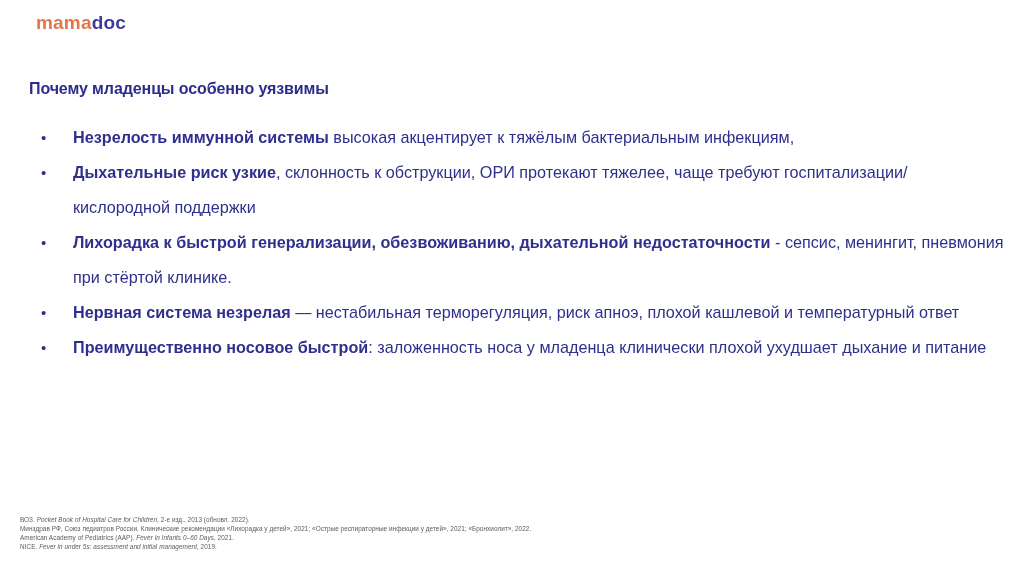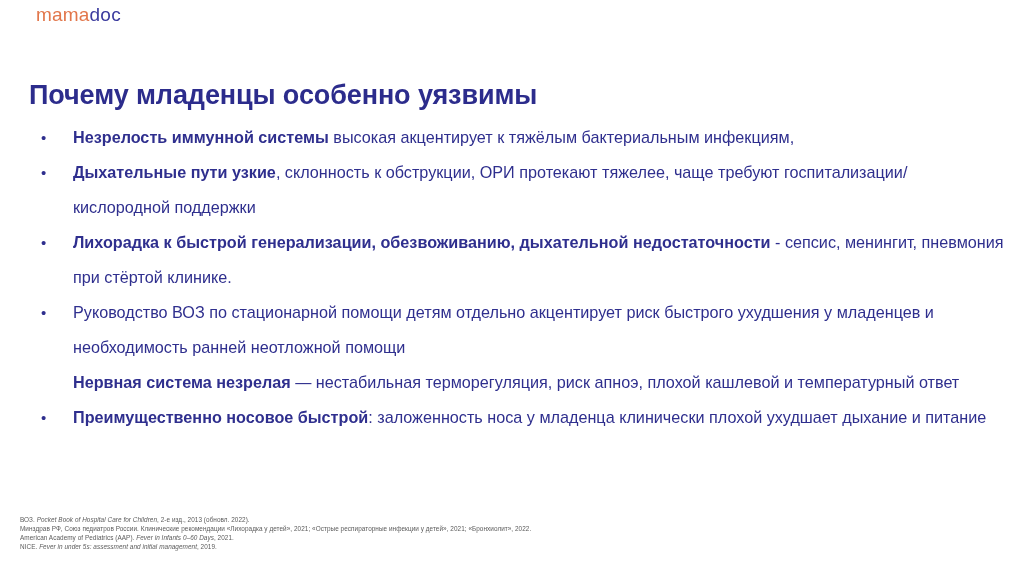--- a/index.html
+++ b/index.html
@@ -12,35 +12,35 @@
     background: #ffffff;
     font-family: "Liberation Sans", sans-serif;
     overflow: hidden;
     position: relative;
   }
 
   
   .logo {
     position: absolute;
     left: 36px;
-    top: 4px;
+    top: 12px;
     font-size: 19px;
     letter-spacing: 0.2px;
-    font-weight: 400;
+    font-weight: 700;
     white-space: nowrap;
   }
   .logo .part-mama { color: #E2764A; }
   .logo .part-doc  { color: #3B3B9E; }
 
   
   .slide-title {
     position: absolute;
     left: 29px;
     top: 80px;
-    font-size: 27px;
+    font-size: 16px;
     font-weight: bold;
     color: #2C2C8C;
     letter-spacing: -0.1px;
     white-space: nowrap;
   }
 
   
   .content {
     position: absolute;
     left: 29px;
@@ -93,31 +93,31 @@
 
 <div class="content">
 
   <div class="bullet-row">
     <span class="dot">•</span>
     <span class="b">Незрелость иммунной системы</span><span class="t">  высокая акцентирует к тяжёлым бактериальным инфекциям,</span>
   </div>
 
   <div class="bullet-row">
     <span class="dot">•</span>
-    <span class="b">Дыхательные пути узкие</span><span class="t">, склонность к обструкции, ОРИ протекают тяжелее, чаще требуют госпитализации/кислородной поддержки</span>
+    <span class="b">Дыхательные риск узкие</span><span class="t">, склонность к обструкции, ОРИ протекают тяжелее, чаще требуют госпитализации/кислородной поддержки</span>
   </div>
 
   <div class="bullet-row">
     <span class="dot">•</span>
     <span class="b">Лихорадка к быстрой генерализации, обезвоживанию, дыхательной недостаточности</span><span class="t"> - сепсис, менингит, пневмония при стёртой клинике.</span>
   </div>
 
   <div class="bullet-row">
     <span class="dot">•</span>
-    <span class="b"></span><span class="t">Руководство ВОЗ по стационарной помощи детям отдельно акцентирует риск быстрого ухудшения у младенцев и необходимость ранней неотложной помощи</span>
+    <span class="b"></span>
   </div>
 
   <div class="bullet-row no-dot">
     
     <span class="b">Нервная система незрелая</span><span class="t"> — нестабильная терморегуляция, риск апноэ, плохой кашлевой и температурный ответ</span>
   </div>
 
   <div class="bullet-row">
     <span class="dot">•</span>
     <span class="b">Преимущественно носовое быстрой</span><span class="t">: заложенность носа у младенца клинически плохой ухудшает дыхание и питание</span>

